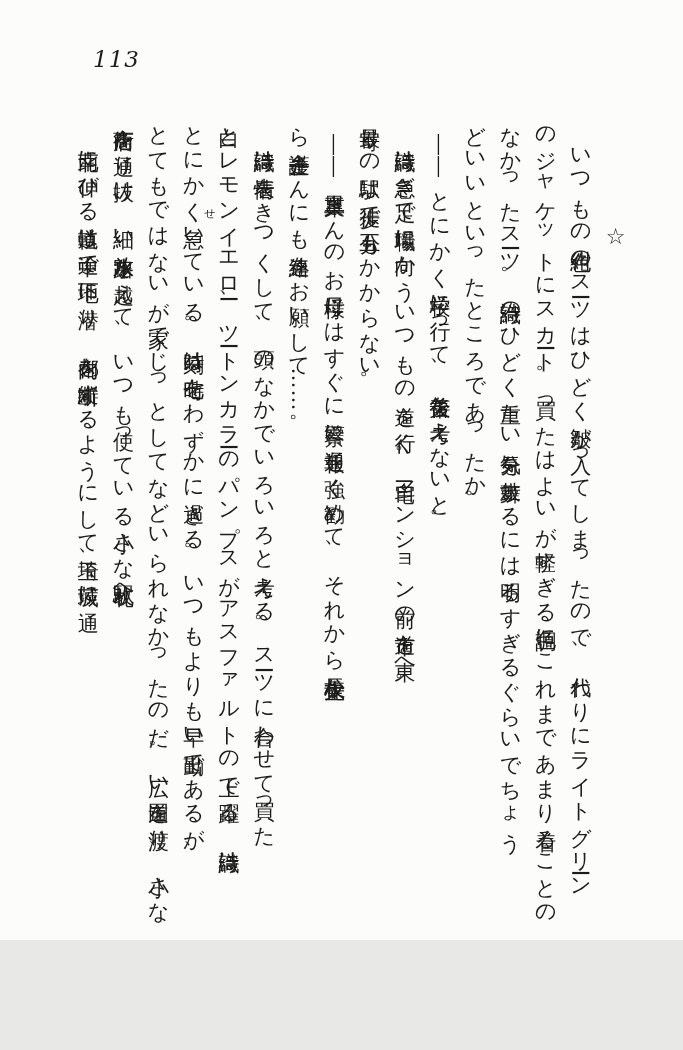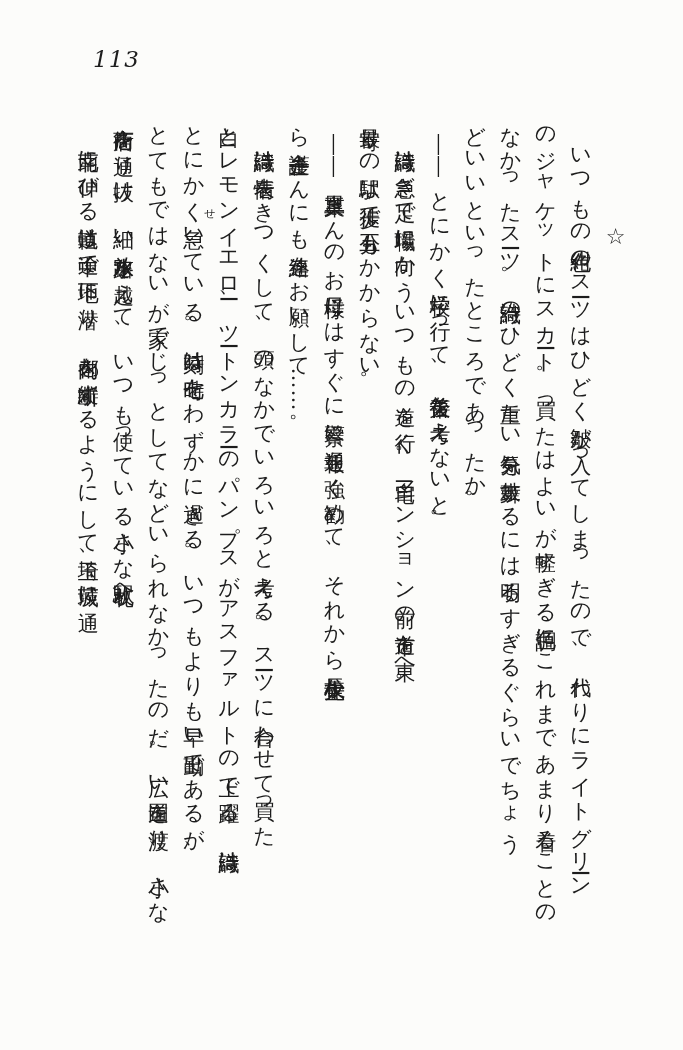--- a/index.html
+++ b/index.html
@@ -8,21 +8,21 @@
   }
   body {
     width: 683px;
     height: 1050px;
     background: #e8e8e6;
     font-family: "DejaVu Serif", "Liberation Serif", serif;
   }
   .page {
     position: relative;
     width: 683px;
-    height: 1050px;
+    height: 940px;
     background: #fcfcfa;
     overflow: hidden;
   }
   .page-number {
     position: absolute;
     left: 93px;
     top: 46px;
     font-size: 23px;
     font-style: italic;
     color: #1e1e1e;

